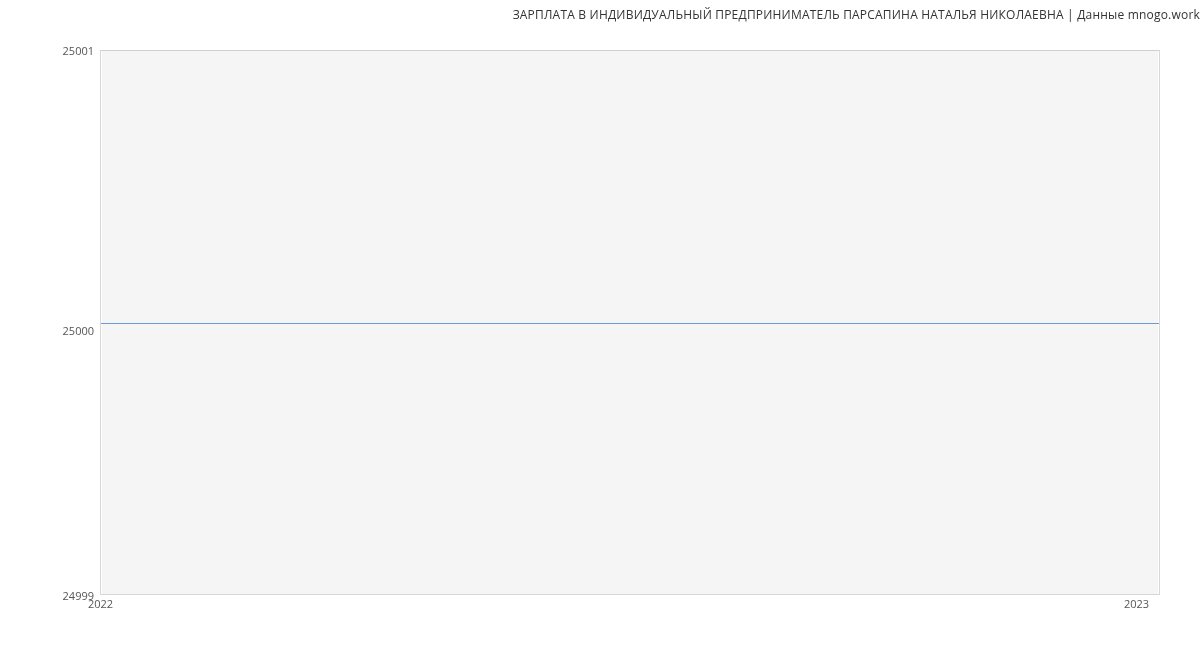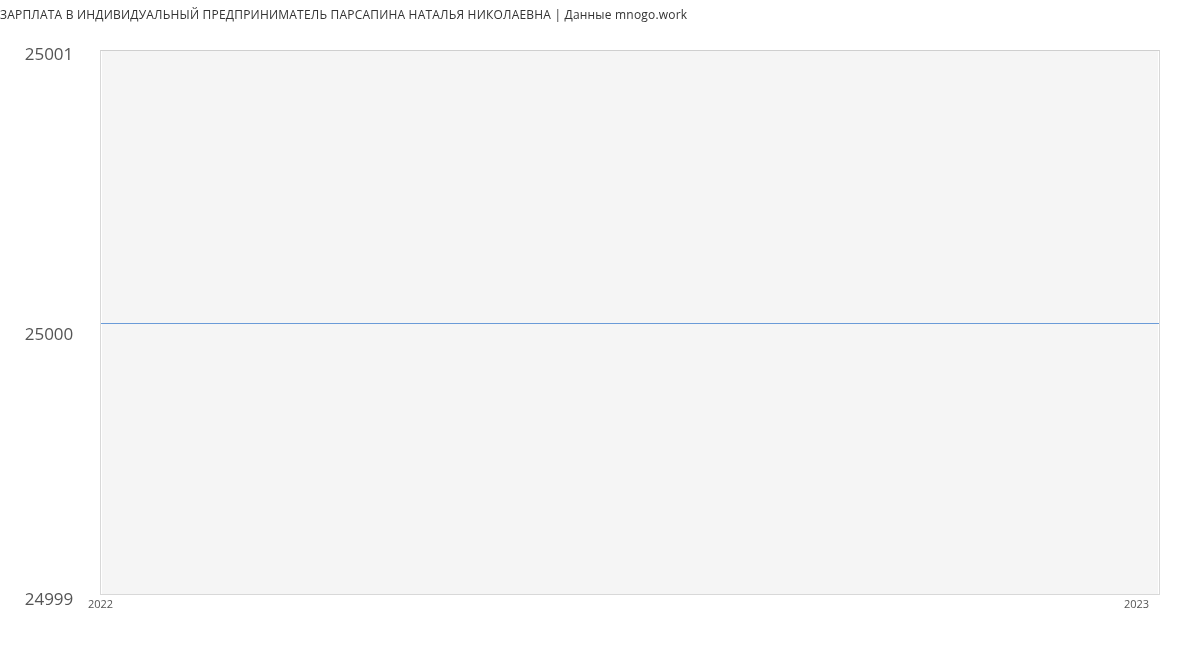--- a/index.html
+++ b/index.html
@@ -15,21 +15,21 @@
   .chart {
     position: relative;
     width: 1200px;
     height: 650px;
   }
   .title {
     position: absolute;
     top: 6px;
     left: 0;
     width: 1200px;
-    text-align: left;
+    text-align: right;
     font-size: 12px;
     color: #333333;
     font-weight: 400;
     letter-spacing: 0.2px;
   }
   .plot {
     position: absolute;
     left: 100px;
     top: 50px;
     width: 1060px;
@@ -56,23 +56,23 @@
   .series-line {
     position: absolute;
     left: 0;
     right: 0;
     height: 0;
     border-top: 1.5px solid #6a9bd8;
   }
   .ytick {
     position: absolute;
     right: 1106px; 
-    text-align: center;
+    text-align: right;
     width: 90px;
-    font-size: 17px;
+    font-size: 11px;
     color: #555555;
     line-height: 1;
   }
   .xtick {
     position: absolute;
     top: 598px;
     font-size: 11px;
     color: #555555;
     line-height: 1;
   }

